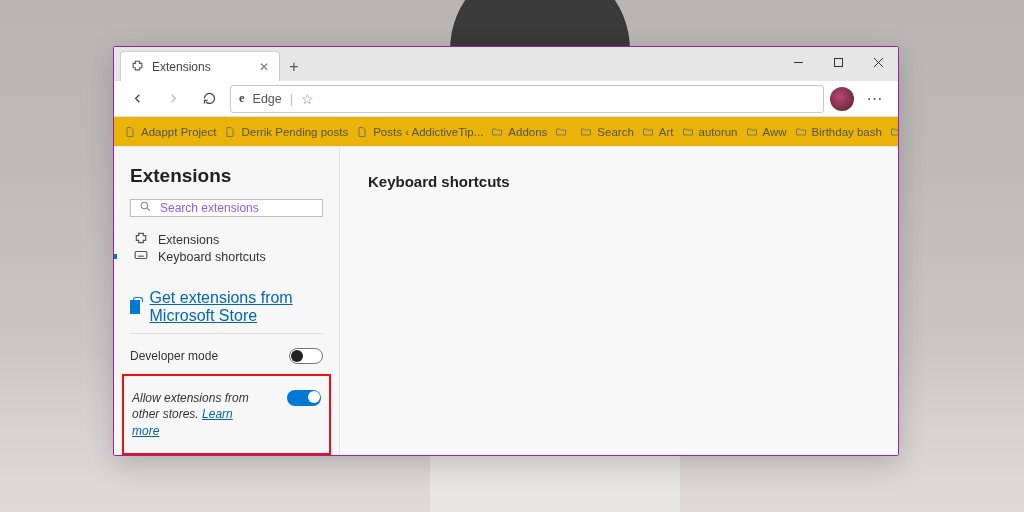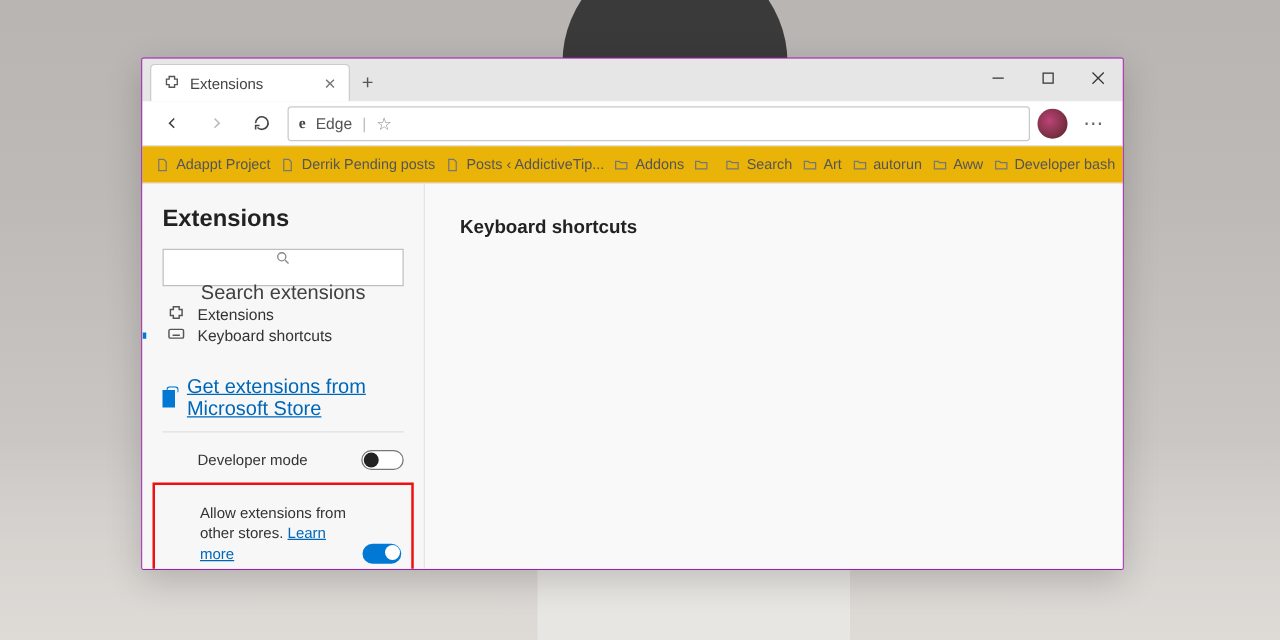--- a/index.html
+++ b/index.html
@@ -46,34 +46,34 @@
   .avatar{width:24px;height:24px;border-radius:50%;background:radial-gradient(circle at 40% 40%,#b47,#522);}
   .more{color:#666;font-size:16px;letter-spacing:1px;}
 
   .bookbar{height:30px;display:flex;align-items:center;gap:8px;padding:0 10px;font-size:11.5px;color:#555;border-bottom:1px solid #e5e5e5;background:#eab308;overflow:hidden;}
   .bm{display:flex;align-items:center;gap:5px;white-space:nowrap;}
   .bm svg{width:12px;height:12px;}
 
   .content{flex:1;display:flex;background:#f7f7f7;overflow:hidden;}
   .sidebar{width:226px;background:#f7f7f7;border-right:1px solid #e4e4e4;display:flex;flex-direction:column;padding:18px 16px 10px;position:relative;}
   .sb-title{font-size:19px;font-weight:700;color:#222;margin-bottom:12px;}
-  .search{height:30px;border:1px solid #bfbfbf;background:#fff;display:flex;align-items:center;gap:8px;padding:0 8px;font-size:16px;color:#404040;margin-bottom:14px;flex-direction:column;}
+  .search{height:30px;border:1px solid #bfbfbf;background:#fff;display:flex;align-items:center;gap:8px;padding:0 8px;font-size:12px;color:#8b5cf6;margin-bottom:14px;}
   .navitem{display:flex;align-items:center;gap:10px;font-size:12.5px;color:#333;height:30px;padding:0 4px;position:relative;}
   .navitem.active::before{content:"";position:absolute;left:-16px;top:6px;bottom:6px;width:3px;background:#0078d4;}
   .navitem svg,.navitem .ic{width:14px;height:14px;color:#555;}
   .divider{height:1px;background:#e0e0e0;margin:8px 0;}
   .storelink{display:flex;align-items:center;gap:10px;font-size:16px;margin-top:8px;}
   .storelink a{color:#0067b8;text-decoration:underline;}
   .store-ic{width:14px;height:14px;display:inline-block;background:#0078d4;position:relative;}
   .store-ic::before{content:"";position:absolute;left:3px;top:-3px;width:8px;height:4px;border:1px solid #0078d4;border-bottom:none;border-radius:3px 3px 0 0;}
   .sb-bottom{margin-top:auto;}
-  .row{display:flex;align-items:flex-end;justify-content:space-between;font-size:12px;color:#333;padding:6px 0;margin-left:28px;}
+  .row{display:flex;align-items:flex-start;justify-content:space-between;font-size:12px;color:#333;padding:6px 0;}
   .row .lbl{max-width:130px;line-height:1.35;}
   .row a{color:#0067b8;text-decoration:underline;}
-  .highlight{border:2.5px solid #e11;padding:8px 8px;margin:4px -8px 0;}
+  .highlight{border:2.5px solid #e11;padding:8px 8px;margin:4px -8px 0;font-style:italic;}
   .toggle{width:34px;height:16px;border-radius:10px;position:relative;}
   .toggle.off{background:#fff;border:1px solid #777;}
   .toggle.off .knob{left:1px;background:#222;}
   .toggle.on{background:#0078d4;}
   .toggle.on .knob{right:1px;background:#fff;}
   .knob{position:absolute;top:1px;width:12px;height:12px;border-radius:50%;}
 
   .main{flex:1;padding:26px 28px;background:#f9f9f9;}
   .main h2{font-size:15px;font-weight:700;color:#222;}
 </style>
@@ -196,21 +196,21 @@
       <span class="bm">
         <svg viewBox="0 0 24 24" fill="none" stroke="#777" stroke-width="2">
           <path d="M3 6h6l2 2h10v10H3z"></path>
         </svg>
         <span>Aww</span>
       </span>
       <span class="bm">
         <svg viewBox="0 0 24 24" fill="none" stroke="#777" stroke-width="2">
           <path d="M3 6h6l2 2h10v10H3z"></path>
         </svg>
-        <span>Developer bash</span>
+        <span>Birthday bash</span>
       </span>
       <span class="bm">
         <svg viewBox="0 0 24 24" fill="none" stroke="#777" stroke-width="2">
           <path d="M3 6h6l2 2h10v10H3z"></path>
         </svg>
       </span>
   </div>
 
   <div class="content">
     <div class="sidebar">

